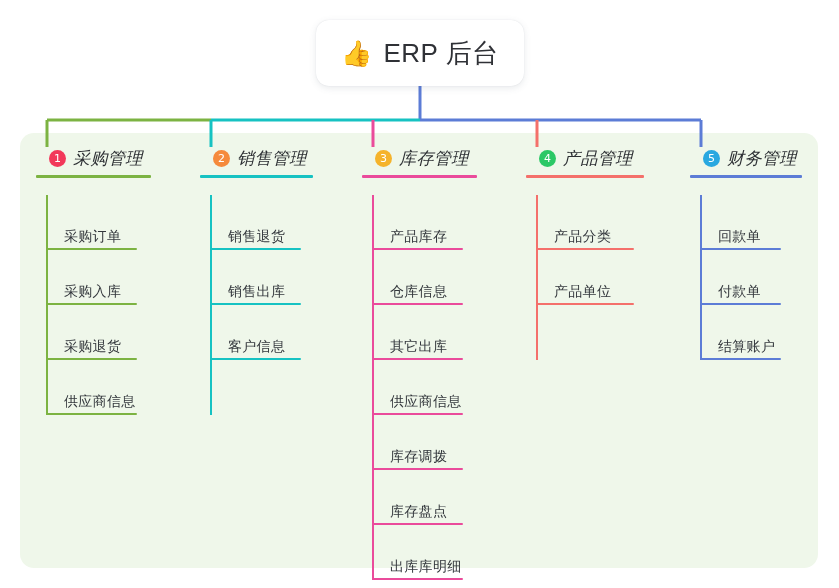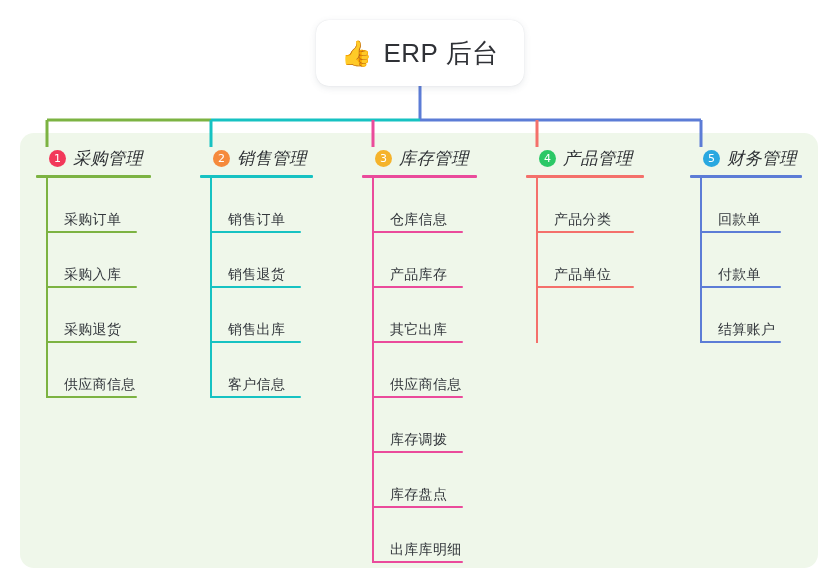--- a/index.html
+++ b/index.html
@@ -98,21 +98,21 @@
     letter-spacing: .4px;
     font-style: italic;
   }
   .branch-underline {
     height: 3px;
     border-radius: 1px;
     margin-top: 4px;
   }
   .branch-items {
     position: relative;
-    margin-top: 0;
+    margin-top: 17px;
   }
   .branch-spine {
     position: absolute;
     left: 10px;
     top: 0;
     width: 2px;
   }
   .leaf-item {
     position: relative;
     height: 55px;
@@ -188,24 +188,20 @@
     </div>
     <div class="branch-column" style="left: 200px; top: 145px;">
       <div class="branch-header">
         <span class="branch-badge" style="background: rgb(245, 138, 60);">2</span>
         <span class="branch-title">销售管理</span>
       </div>
       <div class="branch-underline" style="width: 113px; background: rgb(22, 194, 194);"></div>
       <div class="branch-items">
         <div class="branch-spine" style="height: 220px; background: rgb(22, 194, 194);"></div>
         <div class="leaf-item">
-          <span class="leaf-label">销售订单</span>
-          <div class="leaf-underline" style="width: 90px; background: rgb(22, 194, 194);"></div>
-        </div>
-        <div class="leaf-item">
           <span class="leaf-label">销售退货</span>
           <div class="leaf-underline" style="width: 90px; background: rgb(22, 194, 194);"></div>
         </div>
         <div class="leaf-item">
           <span class="leaf-label">销售出库</span>
           <div class="leaf-underline" style="width: 90px; background: rgb(22, 194, 194);"></div>
         </div>
         <div class="leaf-item">
           <span class="leaf-label">客户信息</span>
           <div class="leaf-underline" style="width: 90px; background: rgb(22, 194, 194);"></div>
@@ -214,25 +210,25 @@
     </div>
     <div class="branch-column" style="left: 362px; top: 145px;">
       <div class="branch-header">
         <span class="branch-badge" style="background: rgb(245, 179, 43);">3</span>
         <span class="branch-title">库存管理</span>
       </div>
       <div class="branch-underline" style="width: 115px; background: rgb(234, 75, 155);"></div>
       <div class="branch-items">
         <div class="branch-spine" style="height: 385px; background: rgb(234, 75, 155);"></div>
         <div class="leaf-item">
+          <span class="leaf-label">产品库存</span>
+          <div class="leaf-underline" style="width: 90px; background: rgb(234, 75, 155);"></div>
+        </div>
+        <div class="leaf-item">
           <span class="leaf-label">仓库信息</span>
-          <div class="leaf-underline" style="width: 90px; background: rgb(234, 75, 155);"></div>
-        </div>
-        <div class="leaf-item">
-          <span class="leaf-label">产品库存</span>
           <div class="leaf-underline" style="width: 90px; background: rgb(234, 75, 155);"></div>
         </div>
         <div class="leaf-item">
           <span class="leaf-label">其它出库</span>
           <div class="leaf-underline" style="width: 90px; background: rgb(234, 75, 155);"></div>
         </div>
         <div class="leaf-item">
           <span class="leaf-label">供应商信息</span>
           <div class="leaf-underline" style="width: 90px; background: rgb(234, 75, 155);"></div>
         </div>

